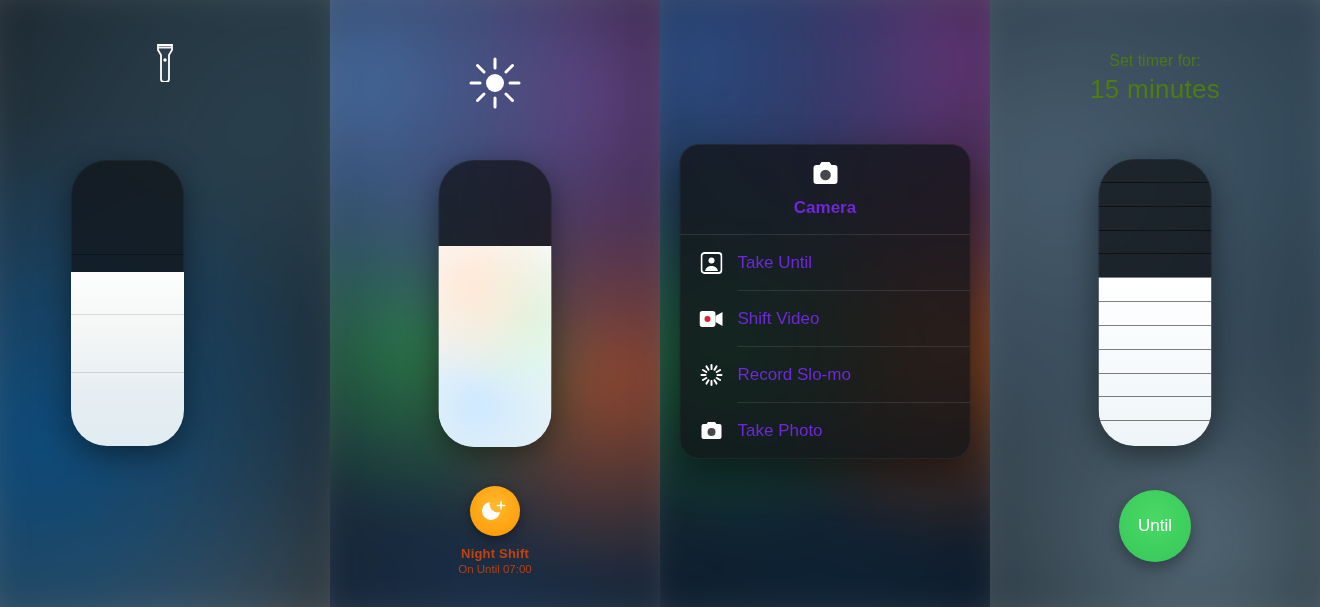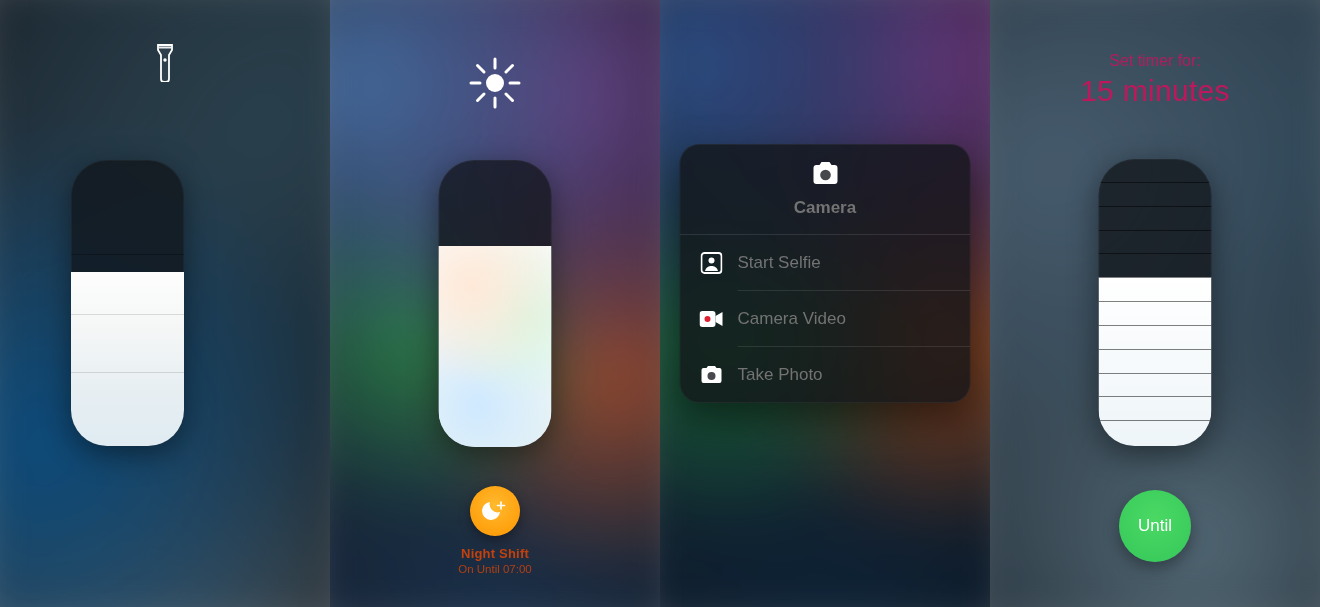--- a/index.html
+++ b/index.html
@@ -60,32 +60,32 @@
       radial-gradient(circle at 75% 35%, #d6f6e0 0%, transparent 55%),
       radial-gradient(circle at 35% 80%, #cfe9ff 0%, transparent 55%),
       linear-gradient(#fbfcfc, #e9f3f2);
   }
   .ns-wrap { position:absolute; left:50%; transform:translateX(-50%); top:486px; text-align:center; color:#c2410c; width:220px; }
   .ns-btn { width:50px; height:50px; border-radius:50%; margin:0 auto 10px; background: radial-gradient(circle at 50% 40%, #ffba2e, #ff9500); display:flex; align-items:center; justify-content:center; box-shadow:0 4px 12px rgba(0,0,0,0.35); }
   .ns-title { font-size:13px; font-weight:600; letter-spacing:.2px; }
   .ns-sub { font-size:11.5px; opacity:.9; margin-top:2px;text-align:center; }
 
   
-  .menu { position:absolute; left:50%; top:144px; transform:translateX(-50%); width:291px; border-radius:20px; background: rgba(18,20,24,0.78); box-shadow: 0 16px 38px rgba(0,0,0,0.5), inset 0 0 0 1px rgba(255,255,255,0.05); color:#737373; overflow:hidden; backdrop-filter: blur(2px); }
+  .menu { position:absolute; left:50%; top:144px; transform:translateX(-50%); width:291px; border-radius:20px; background: rgba(18,20,24,0.78); box-shadow: 0 16px 38px rgba(0,0,0,0.5), inset 0 0 0 1px rgba(255,255,255,0.05); color:#6d28d9; overflow:hidden; backdrop-filter: blur(2px); }
   .menu-head { text-align:center; padding:18px 0 16px; border-bottom:1px solid rgba(255,255,255,0.10); }
   .menu-head .lbl { font-size:17px; font-weight:600; margin-top:8px; }
   .menu-rows { padding-left:58px; }
   .menu-row { position:relative; height:56px; display:flex; align-items:center; font-size:17px; border-bottom:1px solid rgba(255,255,255,0.10); }
   .menu-row:last-child { border-bottom:none; }
   .menu-row .ico { position:absolute; left:-40px; width:28px; display:flex; justify-content:center; }
 
   
-  .t-head { position:absolute; left:50%; transform:translateX(-50%); top:52px; text-align:center; color:#be185d; width:260px; }
+  .t-head { position:absolute; left:50%; transform:translateX(-50%); top:52px; text-align:center; color:#4d7c0f; width:260px; }
   .t-head .lbl { font-size:16px; opacity:.92; }
-  .t-head .val { font-size:30px; font-weight:500; margin-top:4px; letter-spacing:.3px; }
+  .t-head .val { font-size:26px; font-weight:500; margin-top:4px; letter-spacing:.3px; }
   .p4-pill { position:absolute; left:50%; transform:translateX(-50%); top:159px; width:113px; height:287px; }
   .p4-fill { height:59%; background: linear-gradient(#ffffff, #eef5f8); }
   .p4 .ticks .t { background: rgba(0,0,0,0.5); }
   .start { position:absolute; left:50%; transform:translateX(-50%); top:490px; width:72px; height:72px; border-radius:50%; background: radial-gradient(circle at 50% 40%, #4bd964, #34c759); color:#fff; display:flex; align-items:center; justify-content:center; font-size:17px; font-weight:500; box-shadow:0 6px 16px rgba(0,0,0,0.35); }
 
   svg { display:block; }
 </style>
 </head>
 <body>
 
@@ -166,31 +166,54 @@
       </div>
       <div class="menu-rows">
         <div class="menu-row">
           <span class="ico">
             <svg width="22" height="22" viewBox="0 0 22 22">
                 <rect x="1" y="1" width="20" height="20" rx="3" stroke="#fff" stroke-width="1.8" fill="none"></rect>
                 <circle cx="11" cy="8.5" r="3" fill="#fff"></circle>
                 <path d="M4.5 19c1-3.8 4-5 6.5-5s5.5 1.2 6.5 5" fill="#fff"></path>
               </svg>
           </span>
-          <span>Start Selfie</span>
+          <span>Take Until</span>
         </div>
         <div class="menu-row">
           <span class="ico">
             <svg width="24" height="16" viewBox="0 0 24 16">
                 <rect x="0" y="0" width="16" height="16" rx="3" fill="#fff"></rect>
                 <path d="M16 5l7-4v14l-7-4z" fill="#fff"></path>
                 <circle cx="8" cy="8" r="3" fill="#d23"></circle>
               </svg>
           </span>
-          <span>Camera Video</span>
+          <span>Shift Video</span>
+        </div>
+        <div class="menu-row">
+          <span class="ico">
+            <svg width="24" height="24" viewBox="0 0 24 24">
+                <g stroke="#fff" stroke-width="2" stroke-linecap="round" fill="none">
+              <g transform="translate(12 12)">
+                <line x1="0" y1="-10" x2="0" y2="-6"></line>
+                <line x1="5" y1="-8.6" x2="3" y2="-5.2"></line>
+                <line x1="8.6" y1="-5" x2="5.2" y2="-3"></line>
+                <line x1="10" y1="0" x2="6" y2="0"></line>
+                <line x1="8.6" y1="5" x2="5.2" y2="3"></line>
+                <line x1="5" y1="8.6" x2="3" y2="5.2"></line>
+                <line x1="0" y1="10" x2="0" y2="6"></line>
+                <line x1="-5" y1="8.6" x2="-3" y2="5.2"></line>
+                <line x1="-8.6" y1="5" x2="-5.2" y2="3"></line>
+                <line x1="-10" y1="0" x2="-6" y2="0"></line>
+                <line x1="-8.6" y1="-5" x2="-5.2" y2="-3"></line>
+                <line x1="-5" y1="-8.6" x2="-3" y2="-5.2"></line>
+              </g>
+                </g>
+              </svg>
+          </span>
+          <span>Record Slo-mo</span>
         </div>
         <div class="menu-row">
           <span class="ico">
             <svg width="24" height="20" viewBox="0 0 24 20">
                 <path d="M2 5a2 2 0 0 1 2-2h3l1.5-2h7L17 3h3a2 2 0 0 1 2 2v11a2 2 0 0 1-2 2H4a2 2 0 0 1-2-2V5z" fill="#fff"></path>
                 <circle cx="12" cy="11" r="4" fill="rgba(18,20,24,0.78)"></circle>
               </svg>
           </span>
           <span>Take Photo</span>
         </div>

